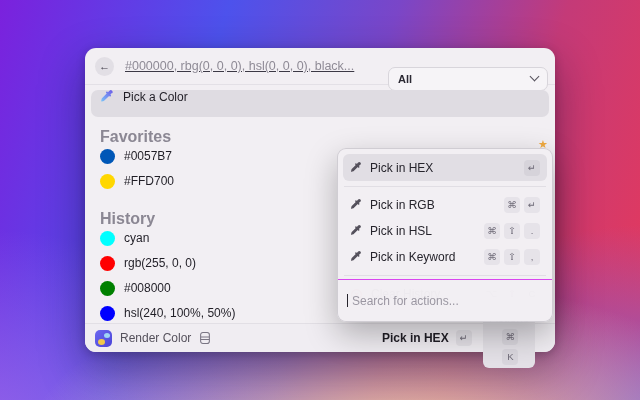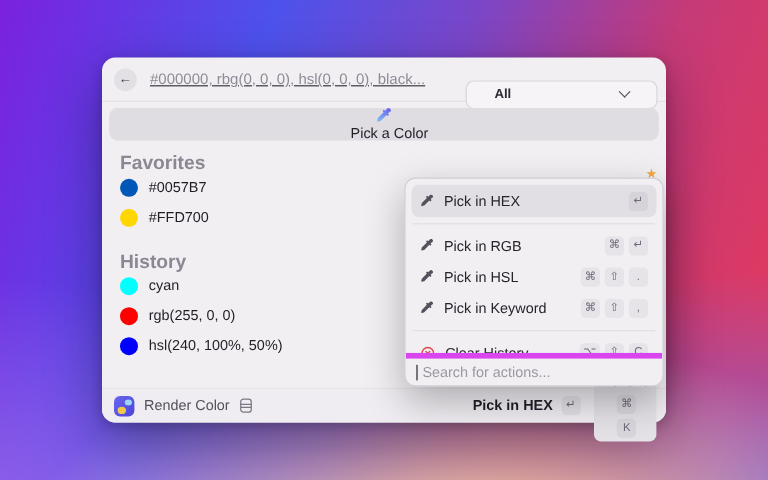--- a/index.html
+++ b/index.html
@@ -29,32 +29,32 @@
     font-size: 11px; color: #3c3945; margin-right: 9px; cursor: pointer; flex: none;
   }
   .search-input {
     flex: 1; border: none; outline: none; background: transparent;
     font: 12.5px "Liberation Sans", sans-serif; color: #3c3945; min-width: 0; text-decoration: underline;
   }
   .search-input::placeholder { color: #8f8b96; opacity: 1; }
   .dropdown {
     width: 160px; height: 24px; flex: none; border: 1px solid #d8d5db;
     background: #f6f4f7; border-radius: 7px; display: flex; align-items: center;
-    padding: 0 23px; cursor: pointer; margin-top: 25px;
+    padding: 0 9px; cursor: pointer; margin-top: 25px;
   }
   .dropdown-label { font-size: 11px; font-weight: 700; color: #2b2933; flex: 1; }
   .chevron {
     width: 7px; height: 7px; border-right: 1.5px solid #55515c;
     border-bottom: 1.5px solid #55515c; transform: rotate(45deg); margin-top: -4px;
   }
   
   .list { position: absolute; top: 38px; left: 6px; right: 6px; }
   .pick-row {
     height: 27px; border-radius: 7px; background: #dfdce2; display: flex;
-    align-items: center; padding: 0 9px; margin-top: 4px; cursor: pointer; flex-direction: column;
+    align-items: flex-start; padding: 0 9px; margin-top: 4px; cursor: pointer;
   }
   .row-label { font-size: 12px; color: #201e26; margin-left: 9px; }
   .section-title { font-size: 16px; font-weight: 700; color: #8b8793; margin: 11px 0 3px 9px; }
   .color-row { height: 25px; display: flex; align-items: flex-start; padding: 0 9px; cursor: pointer; }
   .swatch { width: 15px; height: 15px; border-radius: 50%; flex: none; }
   .fav-star { position: absolute; left: 453px; top: 90px; font-size: 11px; color: #efa940; z-index: 1; }
   
   .panel {
     position: absolute; left: 252px; top: 100px; width: 216px; height: 174px;
     background: rgba(242,239,243,.98); border: 1px solid rgba(120,115,130,.28);
@@ -68,35 +68,35 @@
   .panel-row.selected { height: 27px; background: #e1dee4; }
   .panel-row .p-label { flex: 1; font-size: 12px; font-weight: 500; color: #26242c; margin-left: 8px; }
   .kbd {
     min-width: 16px; height: 16px; padding: 0 3px; border-radius: 4px;
     background: #e6e3e9; color: #6f6b78; font-size: 9.5px; line-height: 16px;
     display: flex; align-items: center; justify-content: center; margin-left: 4px;
   }
   .panel-row.selected .kbd { background: #d6d3da; }
   .panel-divider { height: 1px; background: #e1dee4; margin: 5px 1px; }
   .panel-search {
-    position: absolute; left: 0; right: 0; bottom: 0; height: 27px;
-    border-top: 5px solid #d946ef; background: rgba(242,239,243,.98);
+    position: absolute; left: 0; right: 0; bottom: 0; height: 42px;
+    border-top: 1px solid #d946ef; background: rgba(242,239,243,.98);
     border-radius: 0 0 9px 9px; display: flex; align-items: center; padding: 0 9px;
   }
   .caret { width: 1px; height: 13px; background: #26242c; margin-right: 2px; flex: none; }
   .panel-search input {
     flex: 1; border: none; outline: none; background: transparent;
     font: 12px "Liberation Sans", sans-serif; color: #3c3945; min-width: 0;
   }
   .panel-search input::placeholder { color: #9b97a2; opacity: 1; }
   
   .footer {
     position: absolute; left: 0; right: 0; bottom: 0; height: 29px;
     border-top: 1px solid #e2dfe5; background: #f0edf2; border-radius: 0 0 11px 11px;
-    display: flex; align-items: center; padding: 0 8px 0 10px;
+    display: flex; align-items: center; padding: 0 20px 0 10px;
   }
   .app-icon {
     width: 17px; height: 17px; border-radius: 5px; flex: none;
     background: linear-gradient(135deg, #6a66f0, #4b44d8); position: relative; overflow: hidden;
   }
   .app-icon .dot-a { position: absolute; left: 3px; bottom: 2px; width: 7px; height: 6px; border-radius: 50%; background: #f0c84a; }
   .app-icon .dot-b { position: absolute; right: 2px; top: 3px; width: 6px; height: 5px; border-radius: 50%; background: #9fd4f5; }
   .app-name { font-size: 12px; color: #55515c; margin: 0 7px 0 8px; }
   .footer-right { margin-left: auto; display: flex; align-items: center; gap: 5px; }
   .primary-label { font-size: 12px; font-weight: 700; color: #201e26; margin-right: 2px; }
@@ -150,20 +150,24 @@
     </div>
 
     <div class="section-title">History</div>
     <div class="color-row">
       <span class="swatch" style="background-color: rgb(0, 255, 255);"></span>
       <span class="row-label">cyan</span>
     </div>
     <div class="color-row">
       <span class="swatch" style="background-color: rgb(255, 0, 0);"></span>
       <span class="row-label">rgb(255, 0, 0)</span>
+    </div>
+    <div class="color-row">
+      <span class="swatch" style="background-color: rgb(0, 128, 0);"></span>
+      <span class="row-label">#008000</span>
     </div>
     <div class="color-row">
       <span class="swatch" style="background-color: rgb(0, 0, 255);"></span>
       <span class="row-label">hsl(240, 100%, 50%)</span>
     </div>
   </div>
 
   <span class="fav-star">★</span>
 
   <div class="panel">

